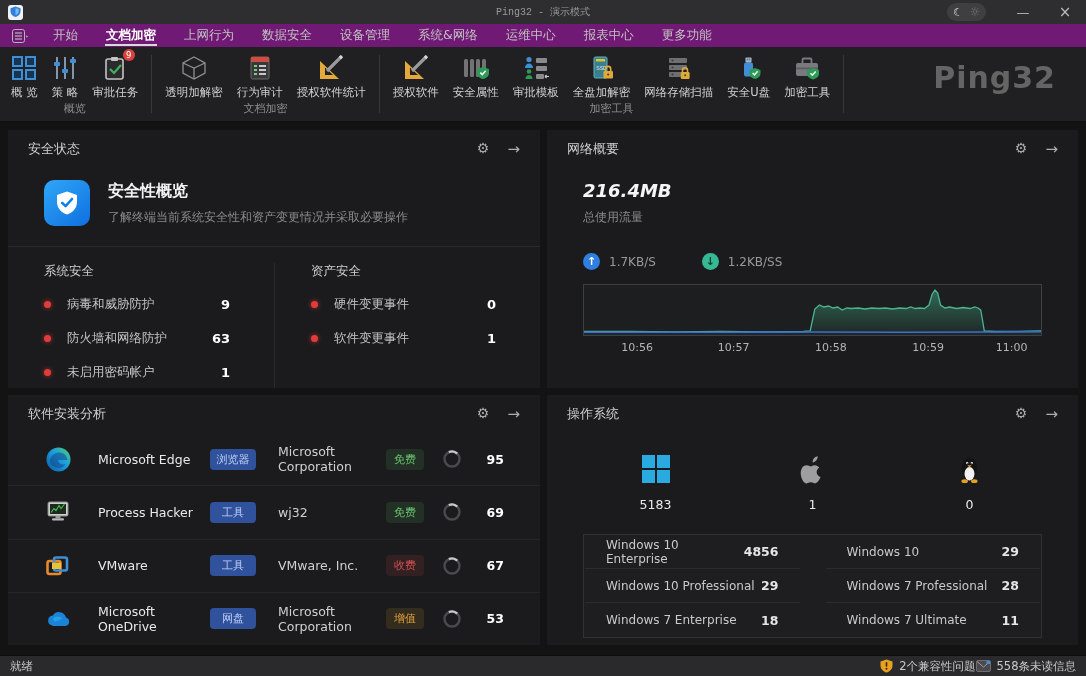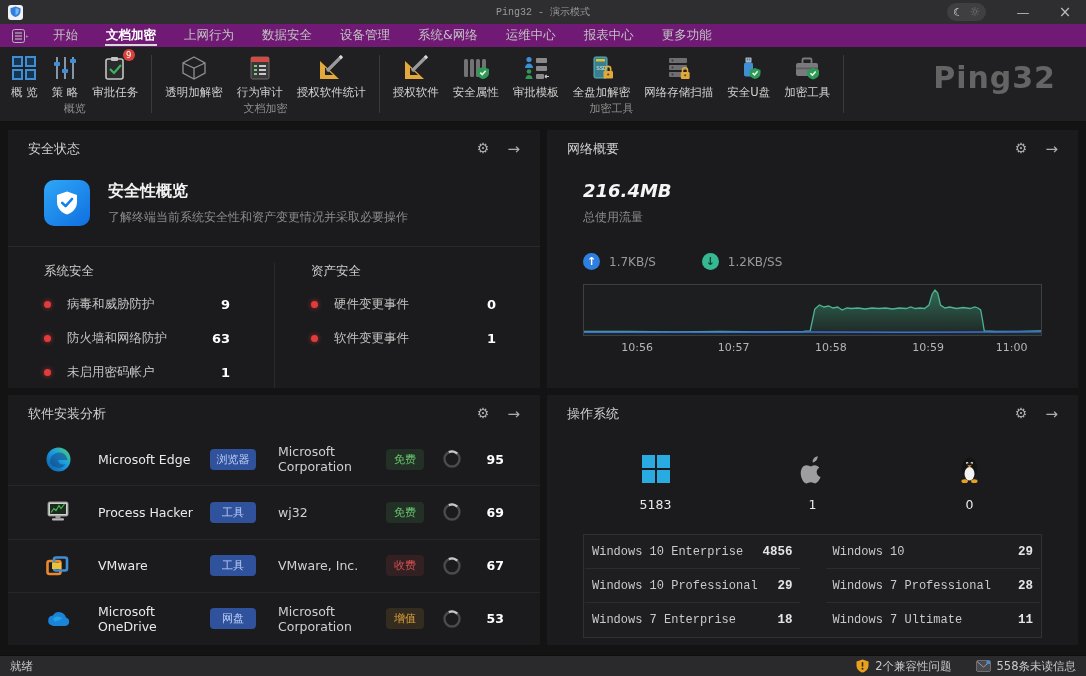--- a/index.html
+++ b/index.html
@@ -109,29 +109,29 @@
   .sw-ring { margin:0 16px 0 18px; flex:none; }
   .sw-score { width:26px; text-align:right; font-weight:bold; color:#fff; font-size:12.5px; flex:none; }
 
   
   .os-counts { display:flex; padding:20px 30px 0; }
   .os-count { flex:1; display:flex; flex-direction:column; align-items:center; gap:12px; }
   .os-count-ic { height:32px; display:flex; align-items:center; justify-content:center; }
   .os-count-val { font-size:12.5px; color:#e9e9e9; }
   .os-table { margin:22px 36px 0; border:1px solid #313134; background:#1e1e20;
               display:grid; grid-template-columns:1fr 1fr; column-gap:26px; padding:0 1px; }
-  .os-cell { display:flex; align-items:center; height:34px; padding:0 7px;
-             border-bottom:1px solid #2c2c2f; font-size:12px; color:#c9c9c9;font-family:Liberation Mono, monospace; }
+  .os-cell { display:flex; align-items:center; height:34px; padding:0 21px;
+             border-bottom:1px solid #2c2c2f; font-size:12px; color:#c9c9c9; }
   .os-cell.lastrow { border-bottom:none; }
   .os-cell-val { margin-left:auto; font-weight:bold; color:#e5e5e5; font-size:12.5px; }
 
   
   .statusbar { height:21px; background:#2a2a2c; border-top:1px solid #0e0e0e; display:flex;
                align-items:center; padding:0 10px; font-size:11.5px; color:#c9c9c9; }
-  .status-right { margin-left:auto; display:flex; gap:24px; align-items:center; }
+  .status-right { margin-left:auto; display:flex; align-items:center; }
   .status-item { display:flex; align-items:center; gap:6px; cursor:pointer; }
 </style>
 </head>
 <body>
 
 <div class="titlebar">
   <span class="app-icon">
       <span>
         <svg width="11" height="12" viewBox="0 0 11 12">
           <path d="M5.5 .5 L10.5 2.2 v3 c0 3 -2.2 4.8 -5 5.8 C2.7 10 0.5 8.2 0.5 5.2 v-3 Z" fill="#2f7fe0"></path>

